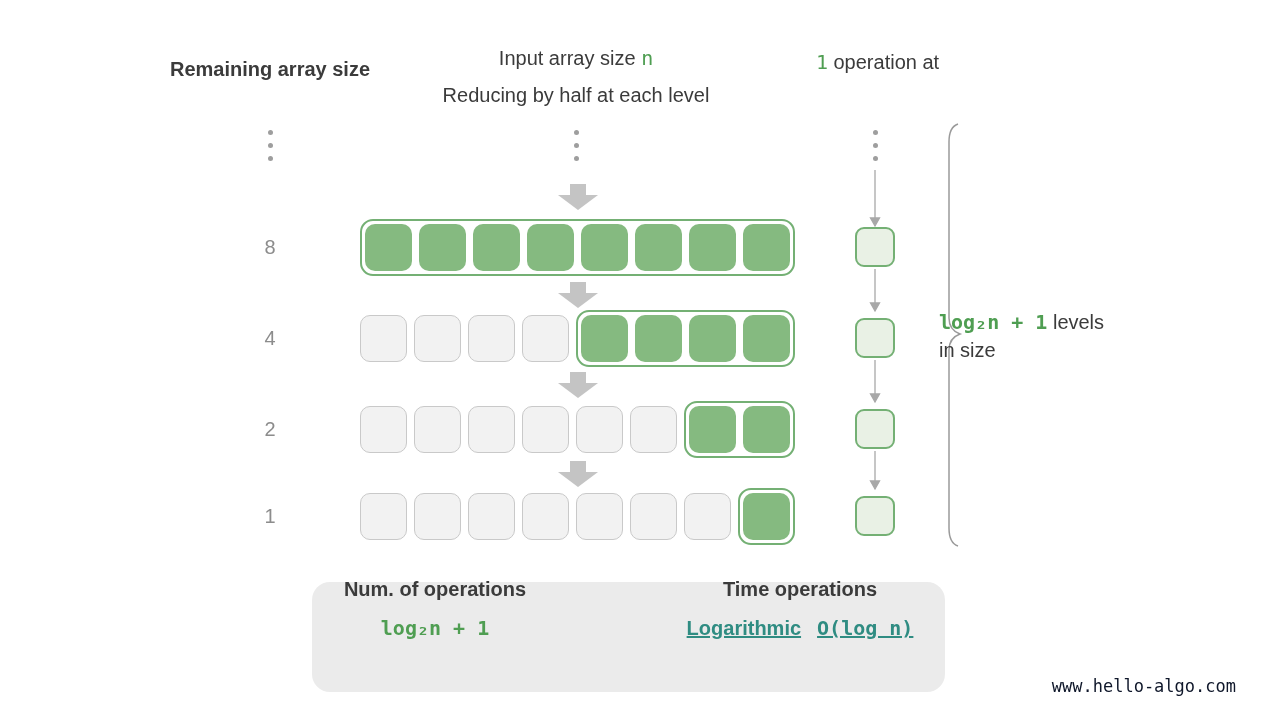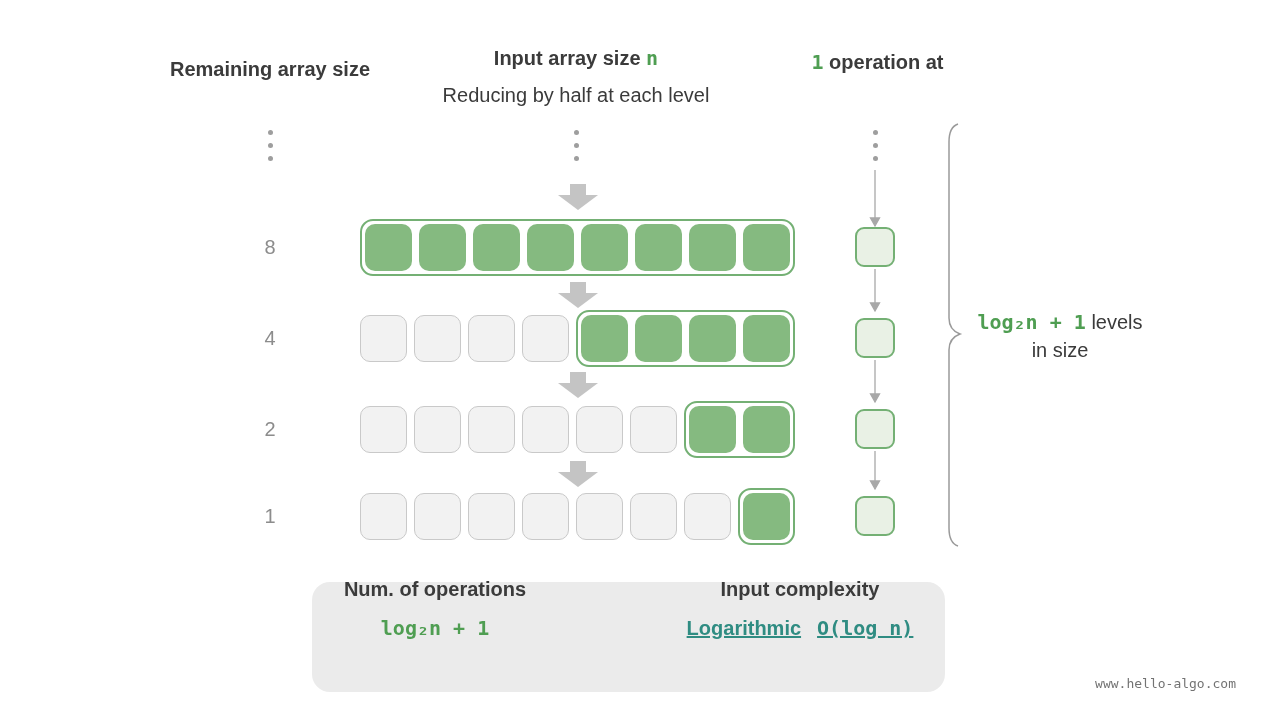--- a/index.html
+++ b/index.html
@@ -6,25 +6,25 @@
   .canvas {
     position:relative; width:1280px; height:720px; background:#ffffff;
     font-family:"Liberation Sans", sans-serif; overflow:hidden;
   }
   .mono { font-family:"DejaVu Sans Mono", monospace; }
   .accent { color:var(--green); }
   .teal { color:var(--teal);text-decoration:underline; }
 
   
   .hdr { position:absolute; text-align:center; color:var(--dark); font-size:20px; line-height:26px; }
-  .hdr .bold { font-weight:bold; }
+  .hdr .bold { font-weight:normal; }
   .hdr-left   { left:120px; top:56px; width:300px; font-weight:bold; }
   .hdr-mid    { left:420px; top:45px; width:312px; }
   .hdr-mid .sub { font-weight:normal; margin-top:11px; }
-  .hdr-right  { left:795px; top:49px; width:165px; font-weight:bold; }
+  .hdr-right  { left:795px; top:49px; width:165px; font-weight:normal; }
 
   
   .dots { position:absolute; display:flex; flex-direction:column; gap:8px; align-items:center; width:6px; }
   .dot  { width:5px; height:5px; border-radius:50%; background:#9e9e9e; }
 
   
   .remaining-num { position:absolute; left:240px; width:60px; height:57px; line-height:57px;
                    text-align:center; font-size:20px; color:var(--muted); }
   .level-row { position:absolute; left:360px; height:57px; display:flex; gap:7px; align-items:center; }
   .cell { width:47px; height:47px; border-radius:10px; box-sizing:border-box; flex:0 0 auto; }
@@ -34,35 +34,35 @@
                  border-radius:13px; background:#fff; flex:0 0 auto; }
 
   
   .op-cell { position:absolute; left:855px; width:40px; height:40px; box-sizing:border-box;
              background:var(--light-green-fill); border:2px solid var(--green-border); border-radius:9px; }
 
   
   .overlay { position:absolute; left:0; top:0; width:1280px; height:720px; pointer-events:none; }
 
   
-  .brace-label { position:absolute; left:960px; top:308px; width:200px; text-align:center;
+  .brace-label { position:absolute; left:939px; top:308px; width:200px; text-align:left;
                  font-size:20px; line-height:28px; color:var(--dark); }
   .brace-label .formula { font-weight:bold; font-size:20px; }
 
   
   .summary-box { position:absolute; left:312px; top:582px; width:633px; height:110px;
                  background:var(--box-bg); border-radius:18px; }
   .sum-col { position:absolute; top:576px; text-align:center; }
   .sum-col-left  { left:310px; width:250px; }
   .sum-col-right { left:650px; width:300px; }
   .sum-title { font-size:20px; font-weight:bold; color:var(--dark); line-height:26px; }
   .sum-line2 { margin-top:13px; font-size:20px; font-weight:bold; line-height:26px; }
   .sum-formula-gap { margin-left:16px; }
 
-  .watermark { position:absolute; right:44px; top:676px; font-size:13px; color:#737373;
+  .watermark { position:absolute; right:44px; top:676px; font-size:17px; color:#0f172a;
                font-family:"DejaVu Sans Mono", monospace; }
 </style>
 </head>
 <body>
 
 <div class="canvas">
 
   <div class="hdr hdr-left">Remaining array size</div>
 
   <div class="hdr hdr-mid">
@@ -182,20 +182,20 @@
     </div>
     <div>in size</div>
   </div>
 
   <div class="summary-box"></div>
   <div class="sum-col sum-col-left">
     <div class="sum-title">Num. of operations</div>
     <div class="sum-line2 mono accent">log₂n + 1</div>
   </div>
   <div class="sum-col sum-col-right">
-    <div class="sum-title">Input complexity</div>
+    <div class="sum-title">Time operations</div>
     <div class="sum-line2 teal">
       <span>Logarithmic</span><span class="mono sum-formula-gap">O(log n)</span>
     </div>
   </div>
 
   <div class="watermark">www.hello-algo.com</div>
 </div>
 
 </body></html>

